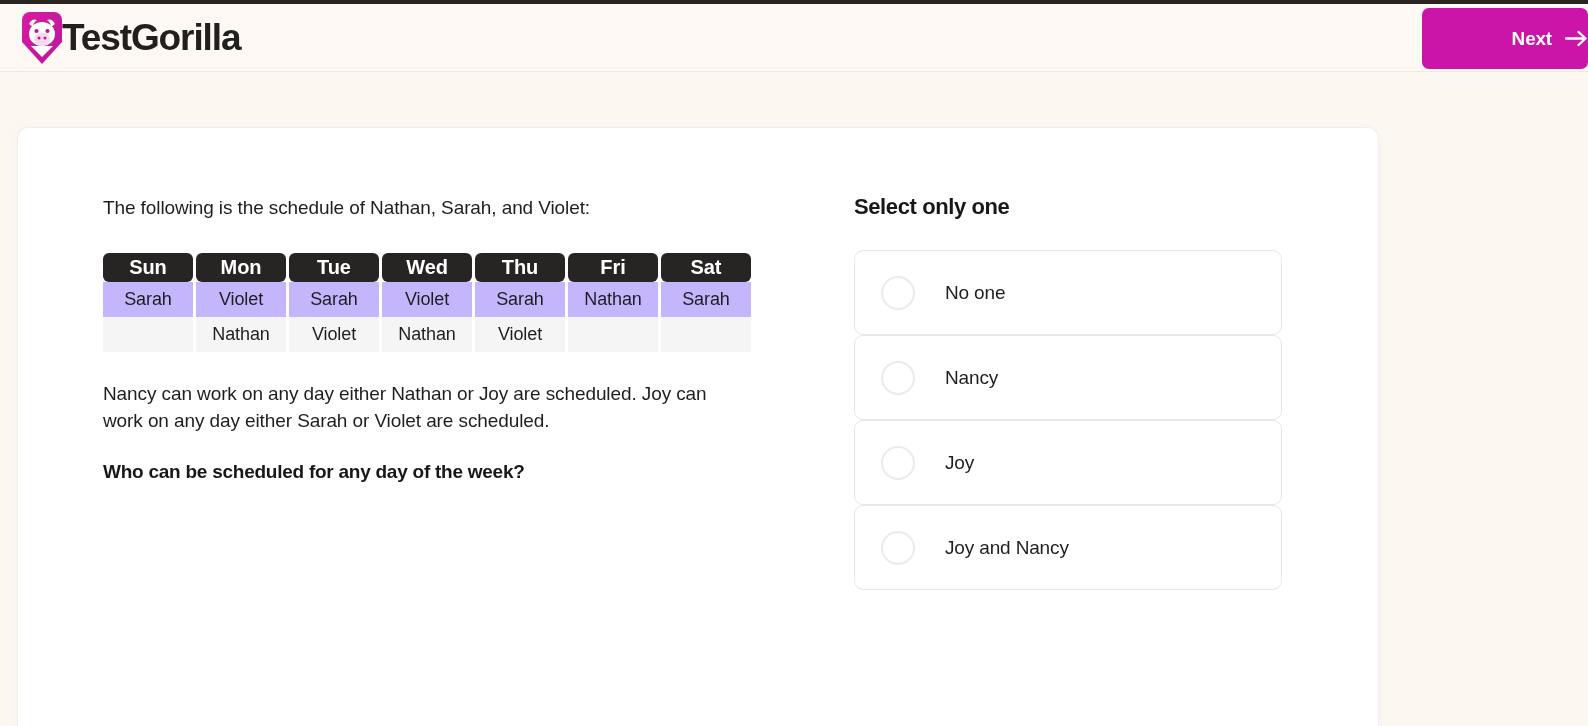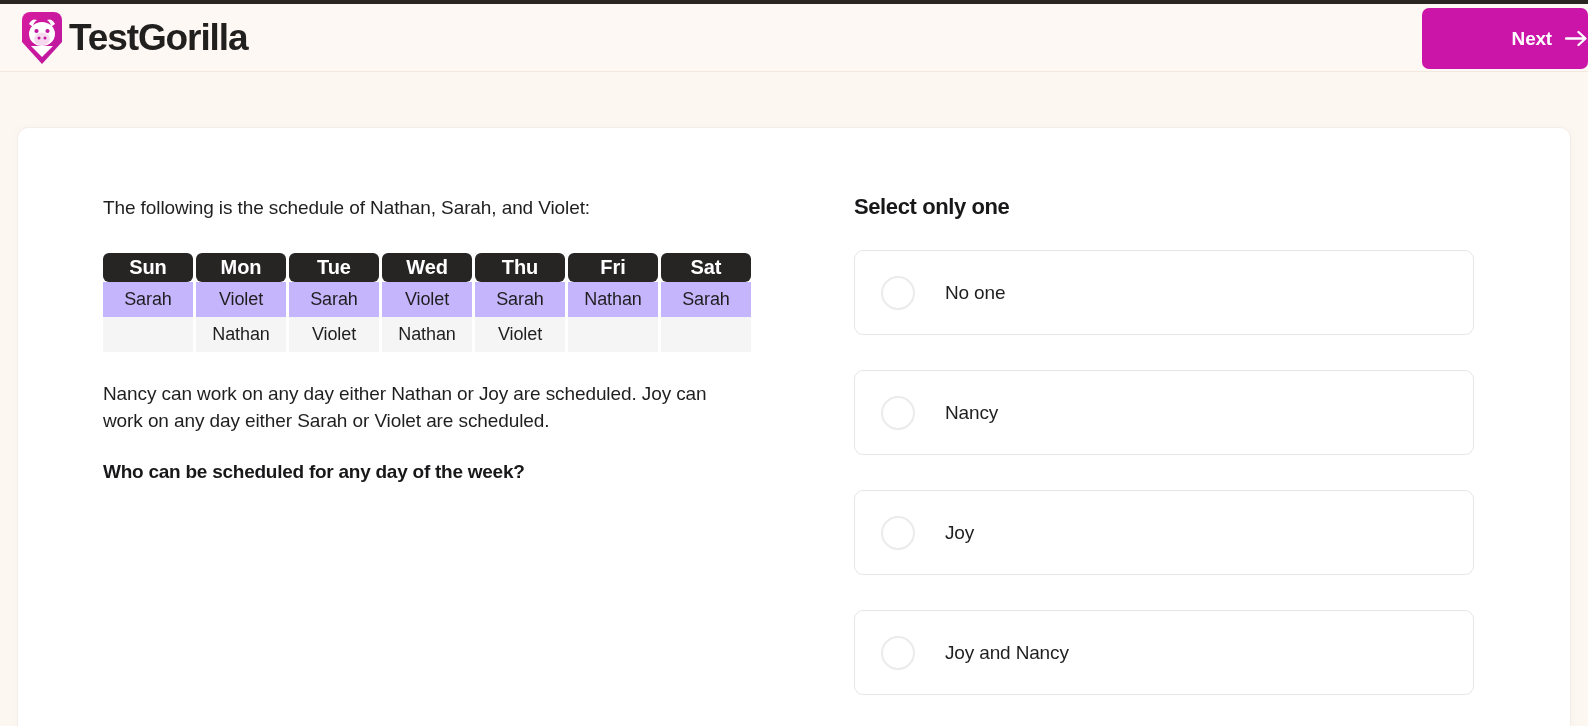--- a/index.html
+++ b/index.html
@@ -31,21 +31,20 @@
     width: 100%;
     background: #fdf8f4;
     border-bottom: 1px solid #f2e8e0;
     display: flex;
     align-items: center;
   }
 
   .logo-wrap {
     display: flex;
     align-items: center;
-    gap: 7px;
     margin-left: 22px;
   }
 
   .logo-mark {
     width: 40px;
     height: 52px;
     flex: 0 0 auto;
   }
 
   .logo-text {
@@ -77,21 +76,21 @@
     gap: 13px;
     cursor: pointer;
   }
   .next-btn .arrow { display: block; line-height: 0; }
 
   
   .content-card {
     position: absolute;
     left: 18px;
     top: 128px;
-    width: 1552px;
+    width: 1360px;
     min-height: 598px;
     background: #ffffff;
     border-radius: 10px 10px 0 0;
     box-shadow: 0 0 0 1px #f4eee9, 0 2px 10px rgba(100, 80, 70, 0.05);
     display: flex;
   }
 
   
   .question-col {
     width: 755px;
@@ -176,21 +175,20 @@
   }
 
   .option-card {
     height: 85px;
     border: 1px solid #e9e7e6;
     border-radius: 9px;
     background: #ffffff;
     display: flex;
     align-items: center;
     padding-left: 26px;
-    margin-bottom: 35px;
     cursor: pointer;
   }
   .option-card:last-child { margin-bottom: 7px; }
 
   .radio {
     width: 34px;
     height: 34px;
     border-radius: 50%;
     border: 2px solid #eceaea;
     background: #ffffff;

